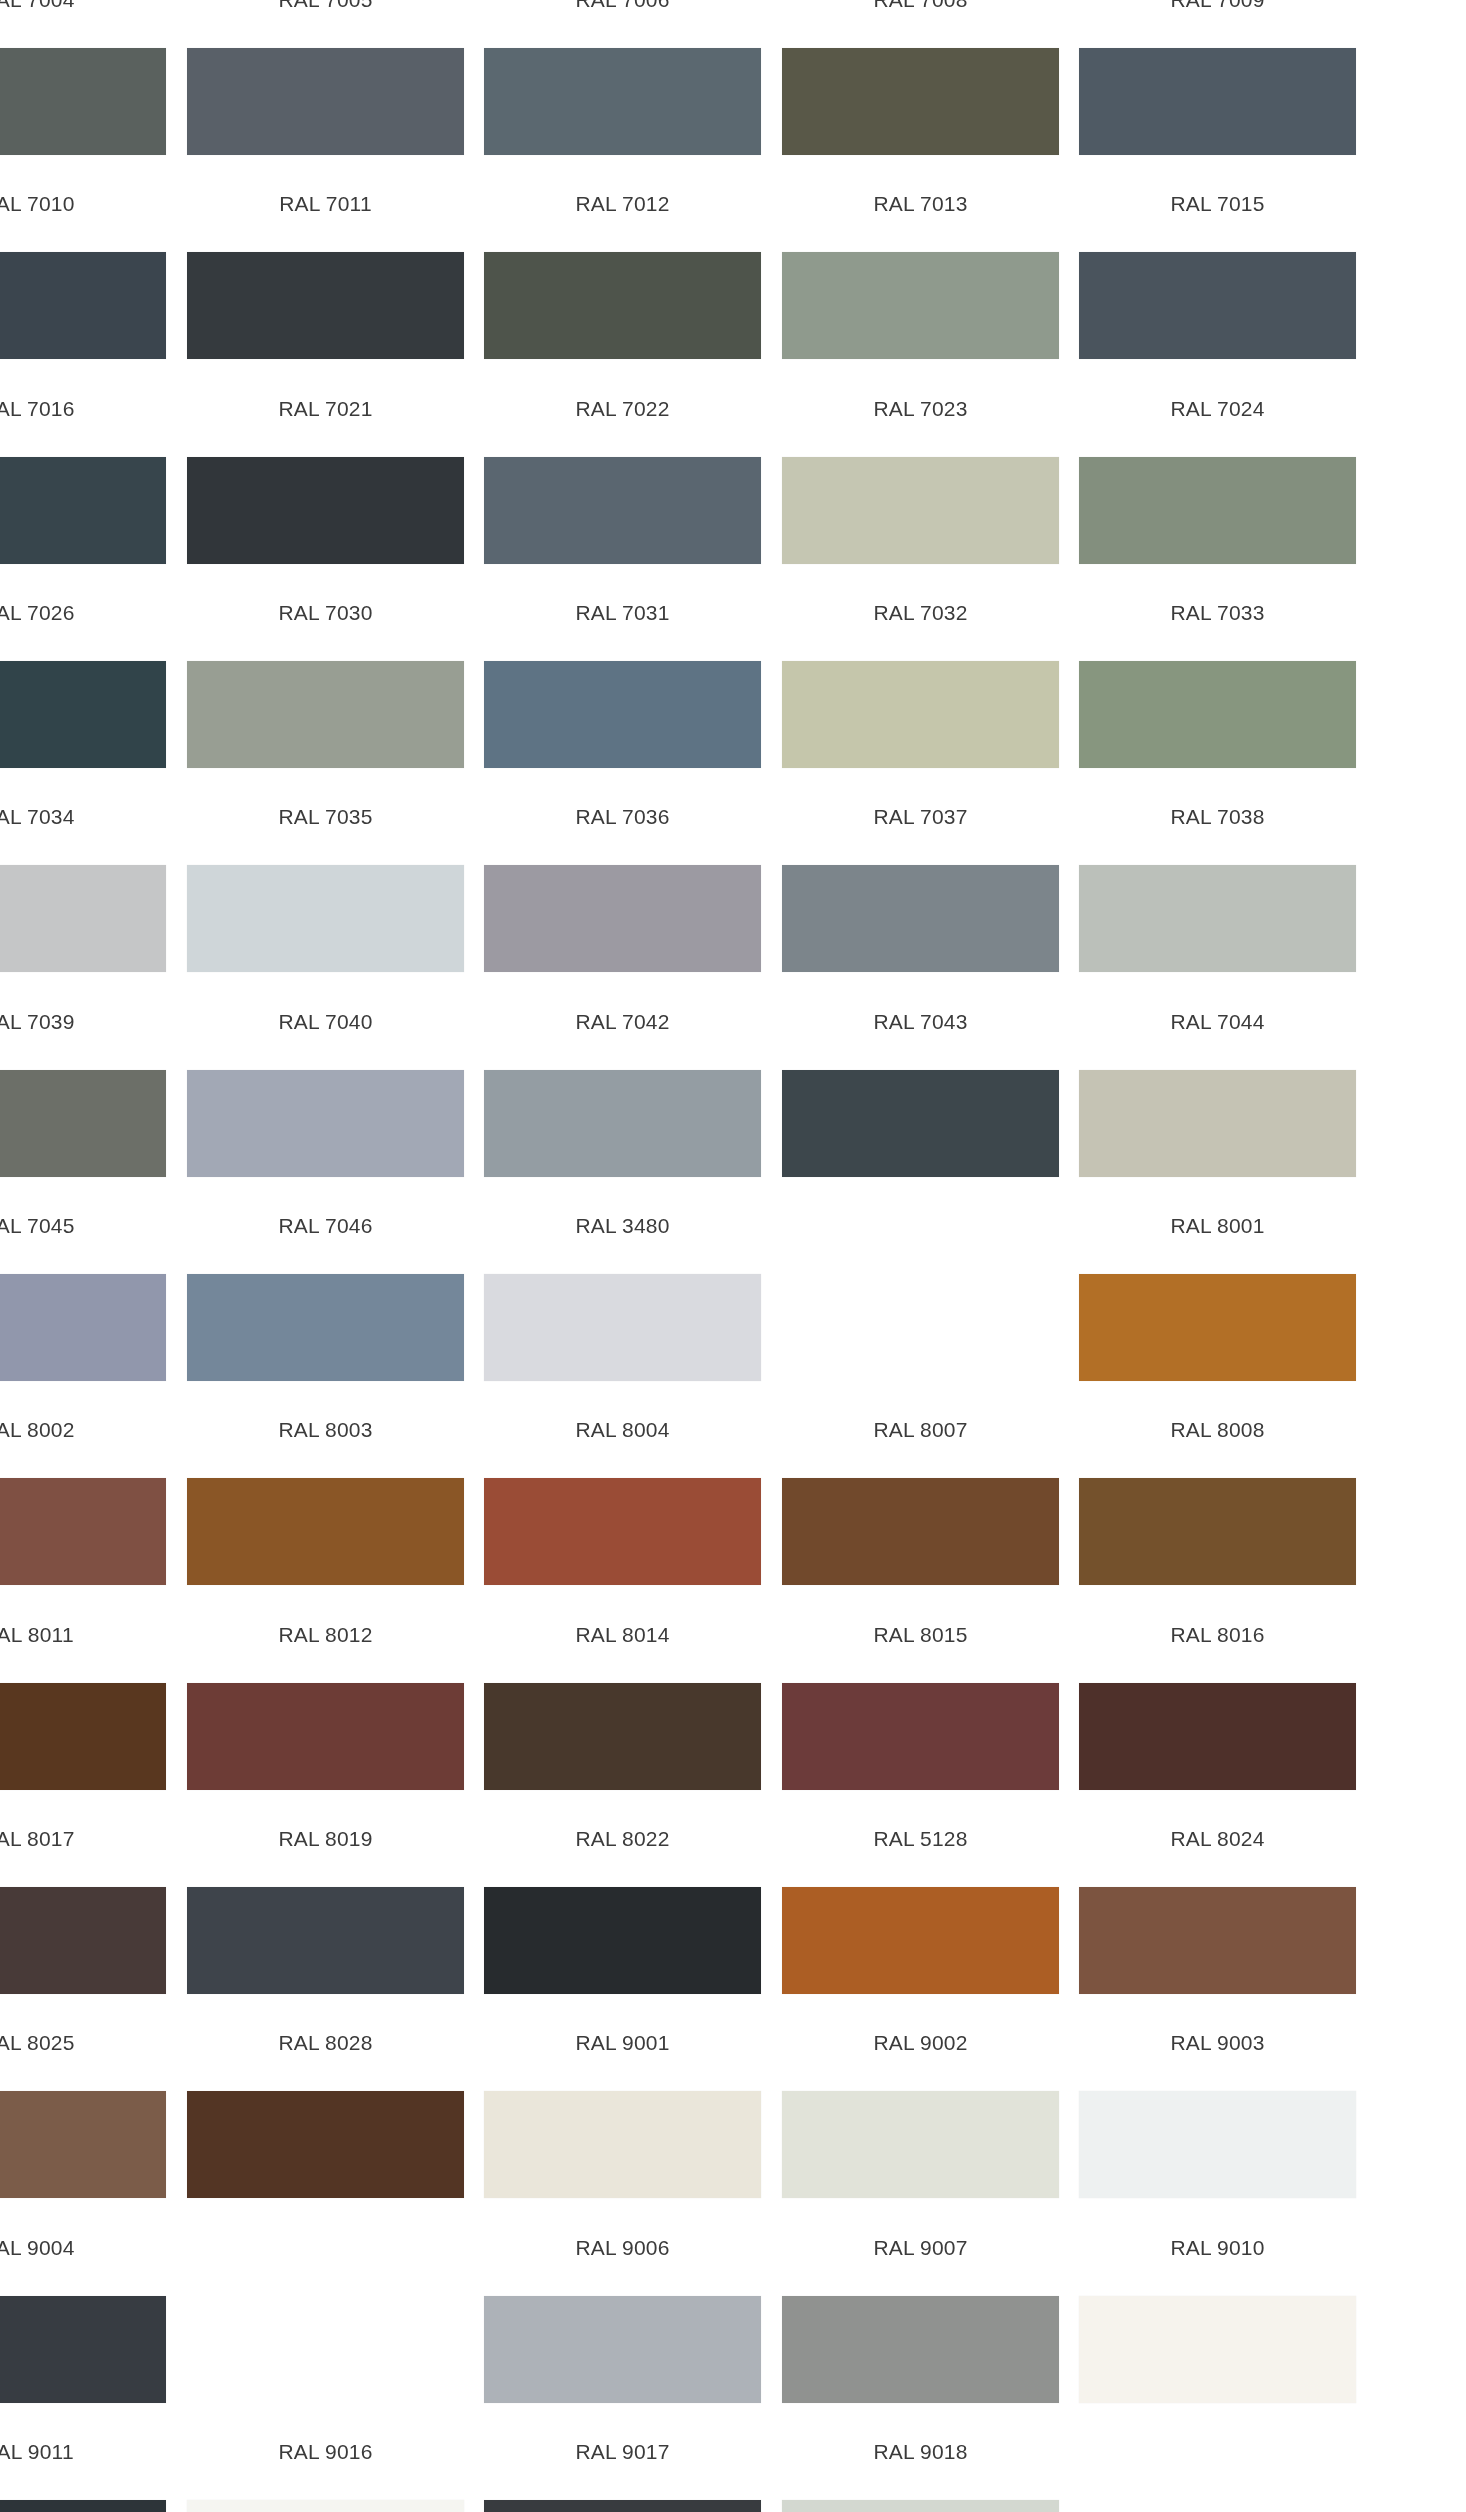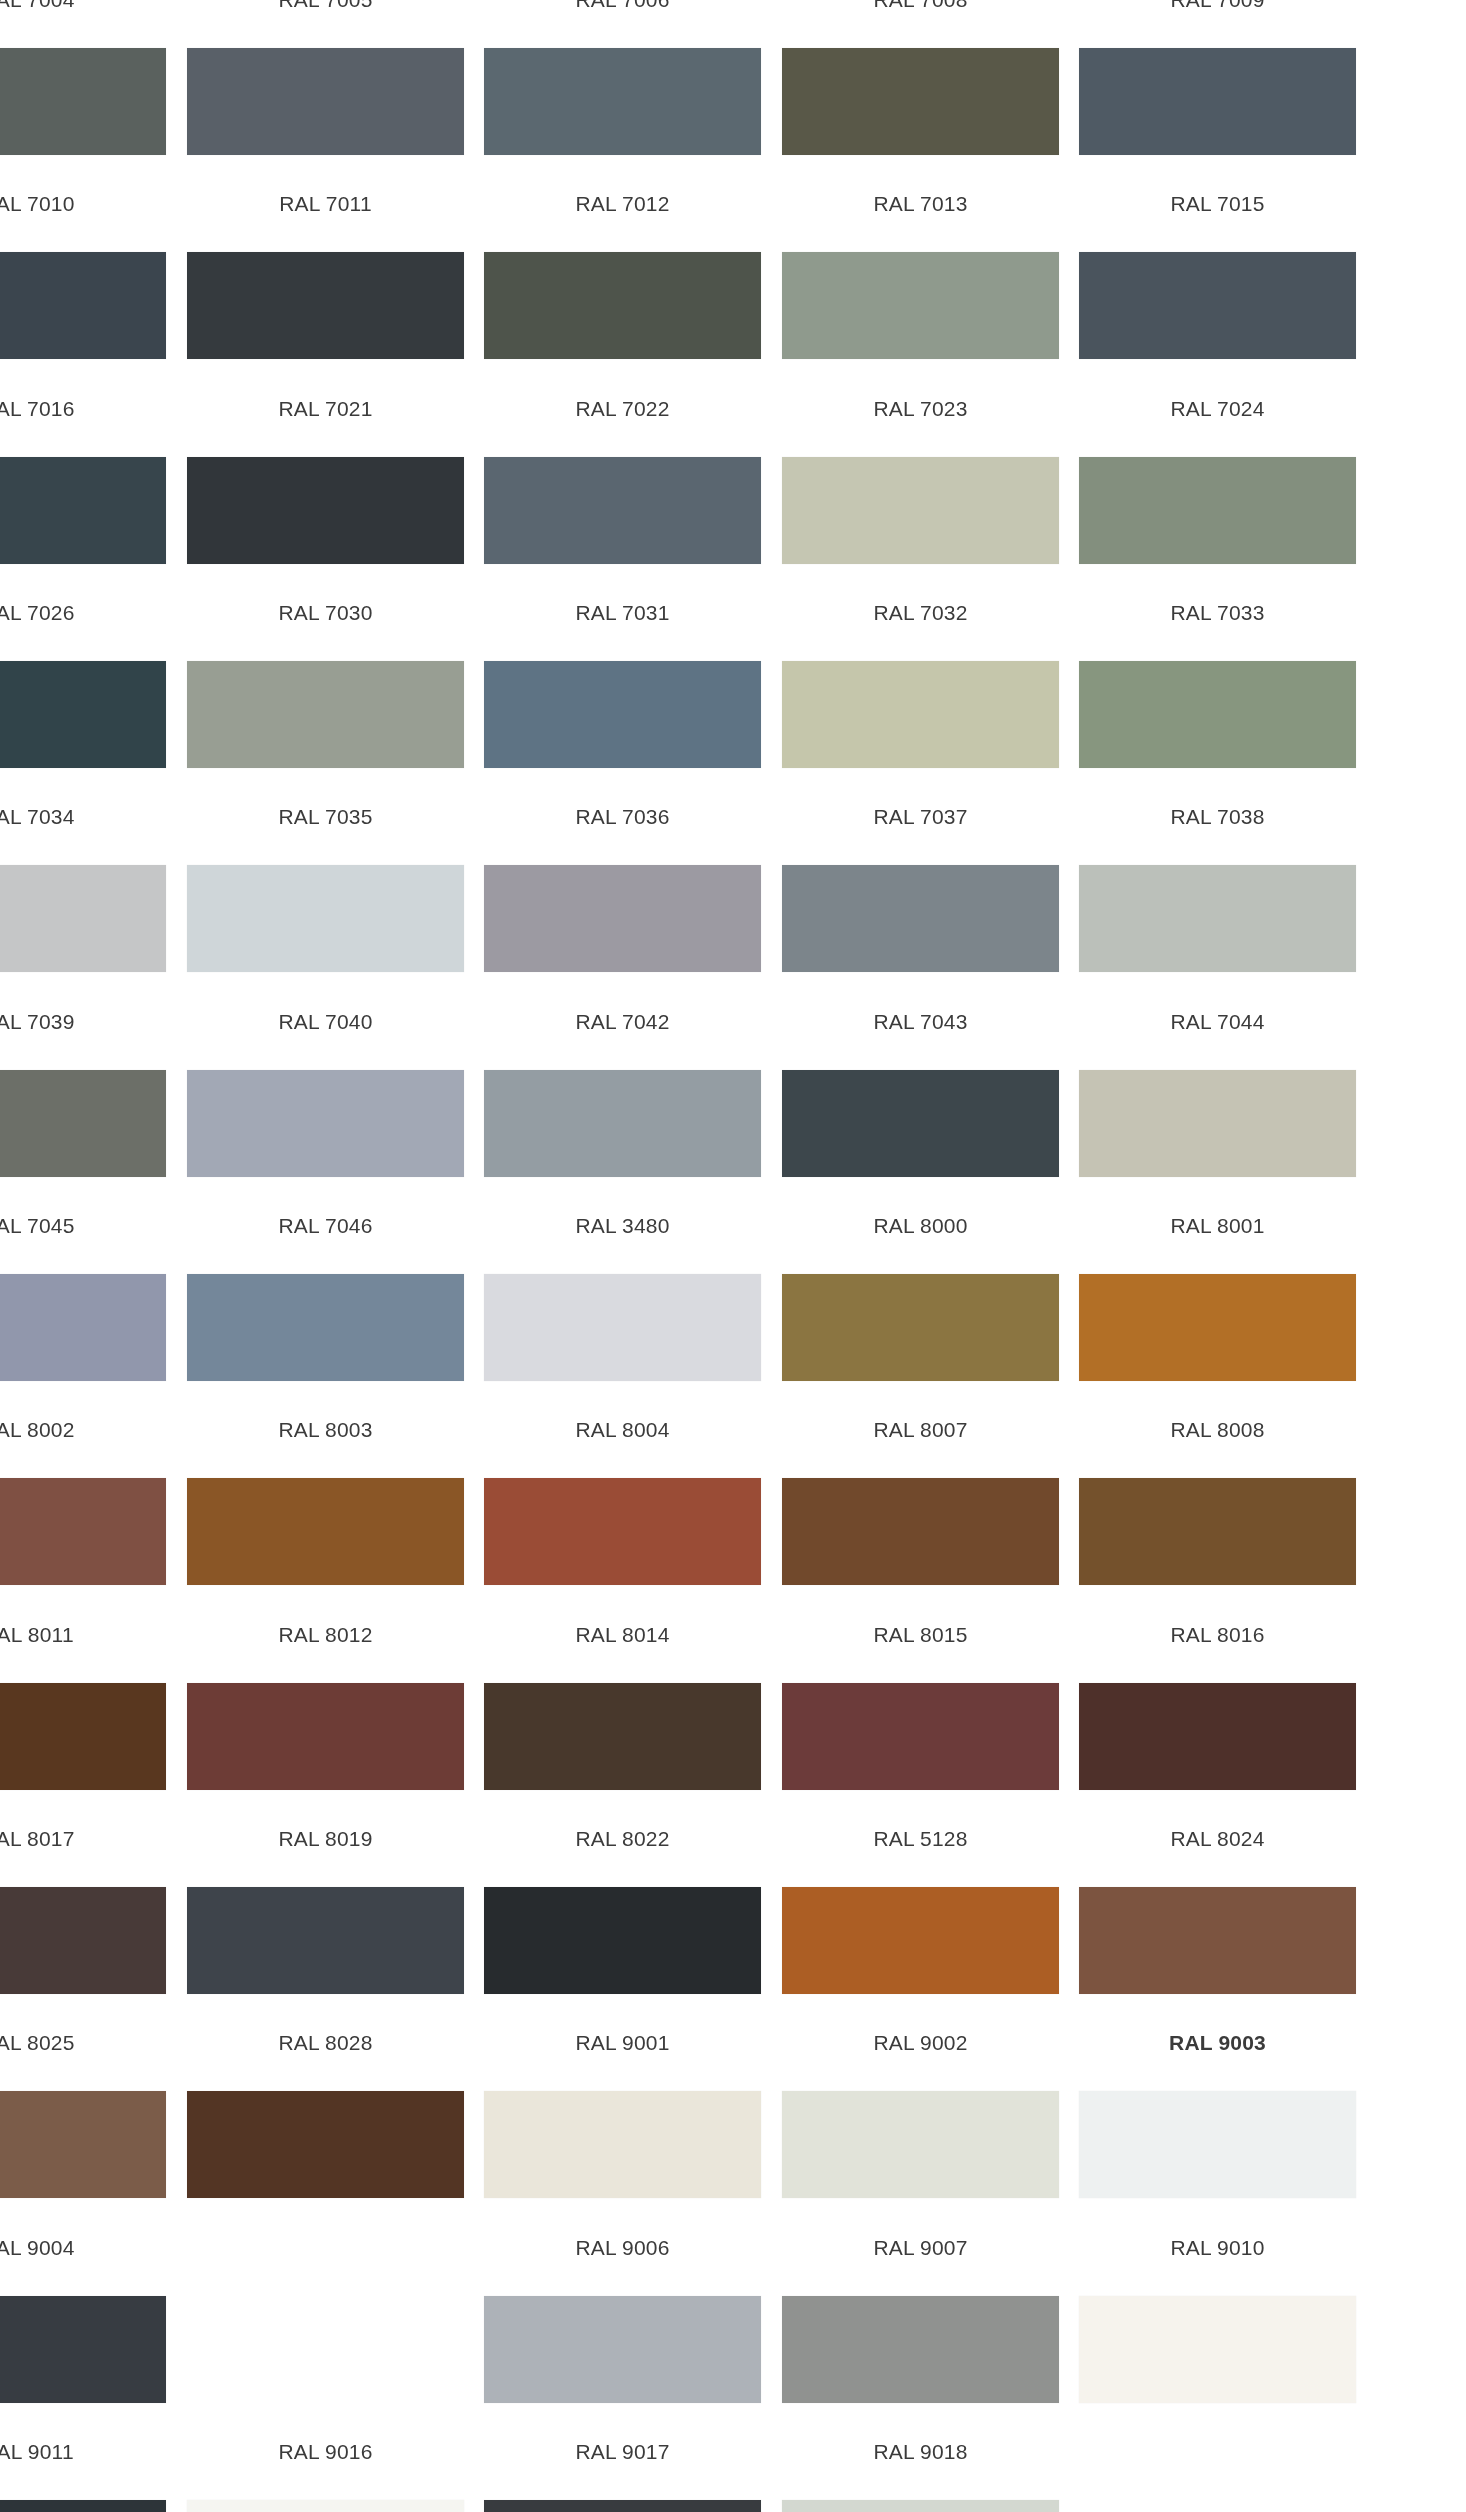--- a/index.html
+++ b/index.html
@@ -202,24 +202,20 @@
         <div class="ral-swatch" style="background-color: rgb(145, 151, 172);"></div>
       </div>
       <div class="ral-cell" style="left: 187px;">
         <div class="ral-label">RAL 7046</div>
         <div class="ral-swatch" style="background-color: rgb(116, 135, 154);"></div>
       </div>
       <div class="ral-cell" style="left: 484px;">
         <div class="ral-label">RAL 3480</div>
         <div class="ral-swatch" style="background-color: rgb(217, 218, 223);"></div>
       </div>
-      <div class="ral-cell" style="left: 782px;">
-        <div class="ral-label">RAL 8000</div>
-        <div class="ral-swatch" style="background-color: rgb(139, 117, 65);"></div>
-      </div>
       <div class="ral-cell" style="left: 1079px;">
         <div class="ral-label">RAL 8001</div>
         <div class="ral-swatch" style="background-color: rgb(178, 111, 38);"></div>
       </div>
     </div>
     <div class="ral-row" style="top: 1406px; position: absolute; left: 0px;">
       <div class="ral-cell" style="left: -111px;">
         <div class="ral-label">RAL 8002</div>
         <div class="ral-swatch" style="background-color: rgb(127, 80, 67);"></div>
       </div>
@@ -294,21 +290,21 @@
         <div class="ral-swatch" style="background-color: rgb(83, 53, 36);"></div>
       </div>
       <div class="ral-cell" style="left: 484px;">
         <div class="ral-label">RAL 9001</div>
         <div class="ral-swatch" style="background-color: rgb(234, 230, 218);"></div>
       </div>
       <div class="ral-cell" style="left: 782px;">
         <div class="ral-label">RAL 9002</div>
         <div class="ral-swatch" style="background-color: rgb(225, 227, 217);"></div>
       </div>
-      <div class="ral-cell" style="left: 1079px; font-weight: bold;">
+      <div class="ral-cell" style="left: 1079px;">
         <div class="ral-label">RAL 9003</div>
         <div class="ral-swatch" style="background-color: rgb(238, 241, 241);"></div>
       </div>
     </div>
     <div class="ral-row" style="top: 2224px; position: absolute; left: 0px;">
       <div class="ral-cell" style="left: -111px;">
         <div class="ral-label">RAL 9004</div>
         <div class="ral-swatch" style="background-color: rgb(55, 60, 66);"></div>
       </div>
       <div class="ral-cell" style="left: 484px; text-decoration: underline;">

